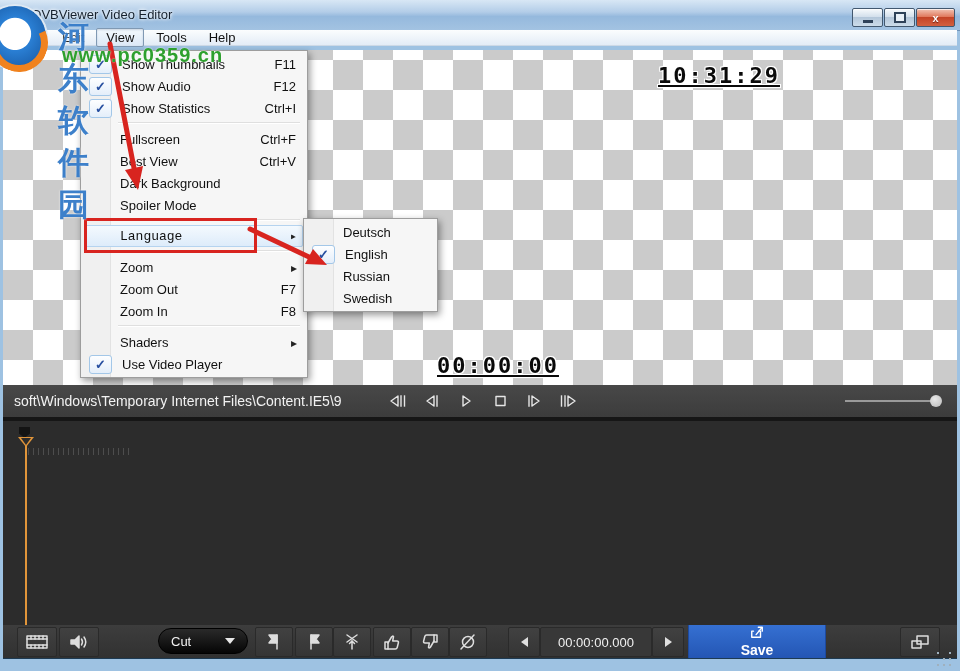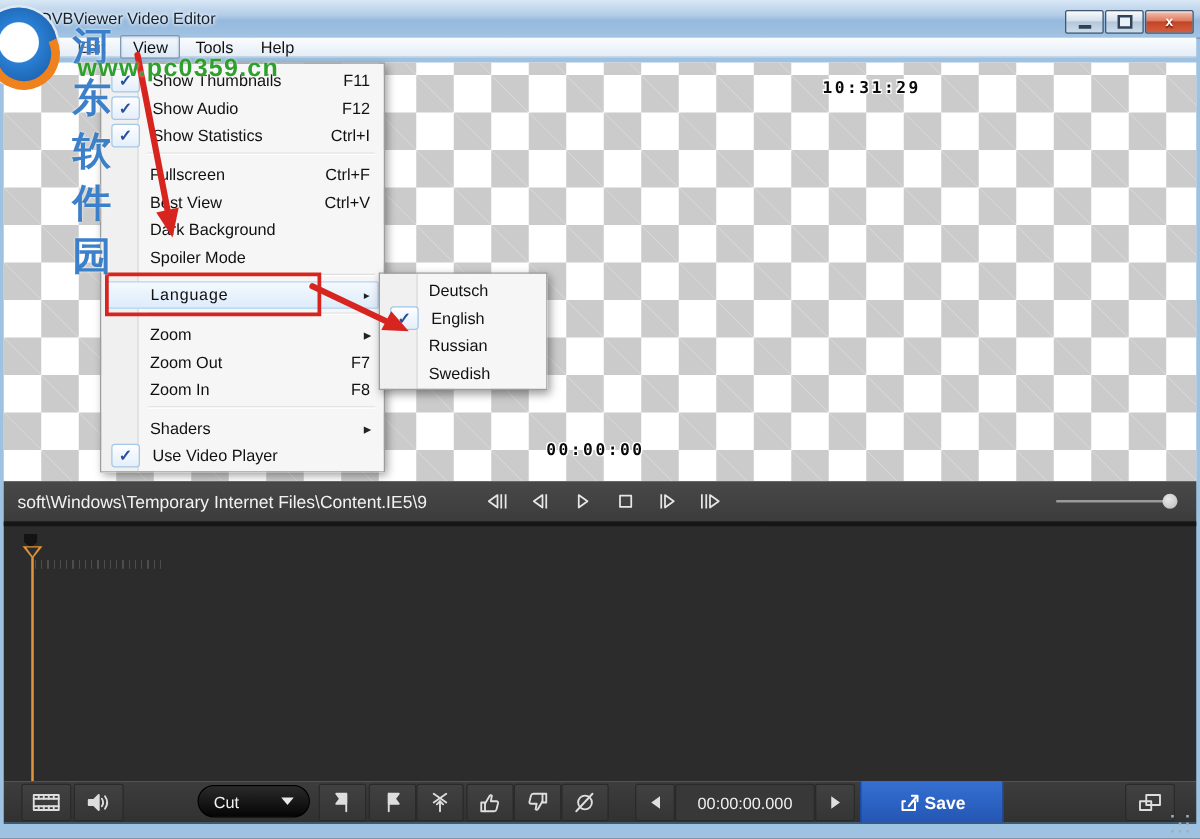--- a/index.html
+++ b/index.html
@@ -31,23 +31,23 @@
   .menu-item{padding:1px 9px;margin-right:2px;border:1px solid transparent;border-radius:2px;}
   .menu-item.active{border-color:#8099b3;background:linear-gradient(#f4f9fd,#dbe8f6);
     box-shadow:inset 0 1px 2px rgba(70,100,140,.25);}
 
   
   .video{position:absolute;left:3px;top:50px;width:954px;height:335px;background-color:#fff;
     background-image:
       linear-gradient(45deg,#cbcbcb 25%,transparent 25%,transparent 75%,#cbcbcb 75%),
       linear-gradient(45deg,#cbcbcb 25%,transparent 25%,transparent 75%,#cbcbcb 75%);
     background-size:60px 60px;background-position:0 10px,30px 40px;}
-  .osd{position:absolute;font-family:"DejaVu Sans Mono",monospace;font-weight:bold;font-size:13px;
+  .osd{position:absolute;font-family:"DejaVu Sans Mono",monospace;font-weight:bold;font-size:22px;
     color:#0a0a0a;letter-spacing:2px;
-    text-shadow:-1px -1px 0 #fff,1px -1px 0 #fff,-1px 1px 0 #fff,1px 1px 0 #fff,0 0 2px #fff;}
+    text-shadow:-1px -1px 0 #fff,1px -1px 0 #fff,-1px 1px 0 #fff,1px 1px 0 #fff,0 0 2px #fff;text-decoration:underline;}
   .osd-clock{left:655px;top:13px;}
   .osd-pos{left:434px;top:303px;}
 
   
   .popup{position:absolute;z-index:20;font-size:13px;color:#111;border:1px solid #9d9d9d;
     box-shadow:2px 3px 7px rgba(0,0,0,.4);padding:2px 4px;box-sizing:border-box;
     background:linear-gradient(90deg,#f0f0f0 0,#f0f0f0 29px,#e2e2e2 29px,#e2e2e2 30px,#f6f6f6 30px);}
   .view-menu{left:80px;top:50px;width:228px;}
   .lang-menu{left:303px;top:218px;width:135px;}
   .mrow{height:22px;display:flex;align-items:center;padding:0 7px 0 4px;position:relative;box-sizing:border-box;}
@@ -116,24 +116,24 @@
     color:#f2f2f2;font-size:13px;padding:0 12px;box-sizing:border-box;justify-content:space-between;}
   .caret{width:0;height:0;border-left:5px solid transparent;border-right:5px solid transparent;
     border-top:6px solid #e8e8e8;}
   .nav-tri-l{width:0;height:0;border-top:5px solid transparent;border-bottom:5px solid transparent;
     border-right:7px solid #e0e0e0;}
   .nav-tri-r{width:0;height:0;border-top:5px solid transparent;border-bottom:5px solid transparent;
     border-left:7px solid #e0e0e0;}
   .time-tile{position:absolute;left:537px;top:2px;width:110px;height:28px;display:flex;
     align-items:center;justify-content:center;color:#f0f0f0;font-size:13px;
     background:#383838;border:1px solid #2a2a2a;border-radius:2px;}
-  .save-btn{position:absolute;left:685px;top:0;width:115px;height:33px;
+  .save-btn{position:absolute;left:685px;top:0;width:138px;height:33px;
     background:linear-gradient(#3570d2,#2456b4);border-left:1px solid #1d4aa0;border-right:1px solid #1d4aa0;
     display:flex;align-items:center;justify-content:center;gap:3px;color:#fff;
-    font-size:14px;font-weight:bold;box-sizing:border-box;}
+    font-size:14px;font-weight:bold;box-sizing:border-box;flex-direction:column;}
   .save-btn svg{stroke:#fff;fill:none;stroke-width:1.6;stroke-linejoin:round;stroke-linecap:round;}
   .grip{position:absolute;right:7px;bottom:3px;width:16px;height:16px;}
   .grip::before{content:"";position:absolute;left:0;top:0;width:2px;height:2px;background:#9fb0bd;
     box-shadow:12px 0 0 #9fb0bd,6px 6px 0 #9fb0bd,12px 6px 0 #9fb0bd,0 12px 0 #9fb0bd,6px 12px 0 #9fb0bd,12px 12px 0 #9fb0bd;}
 </style>
 </head>
 <body>
 
 <div class="window">
 

